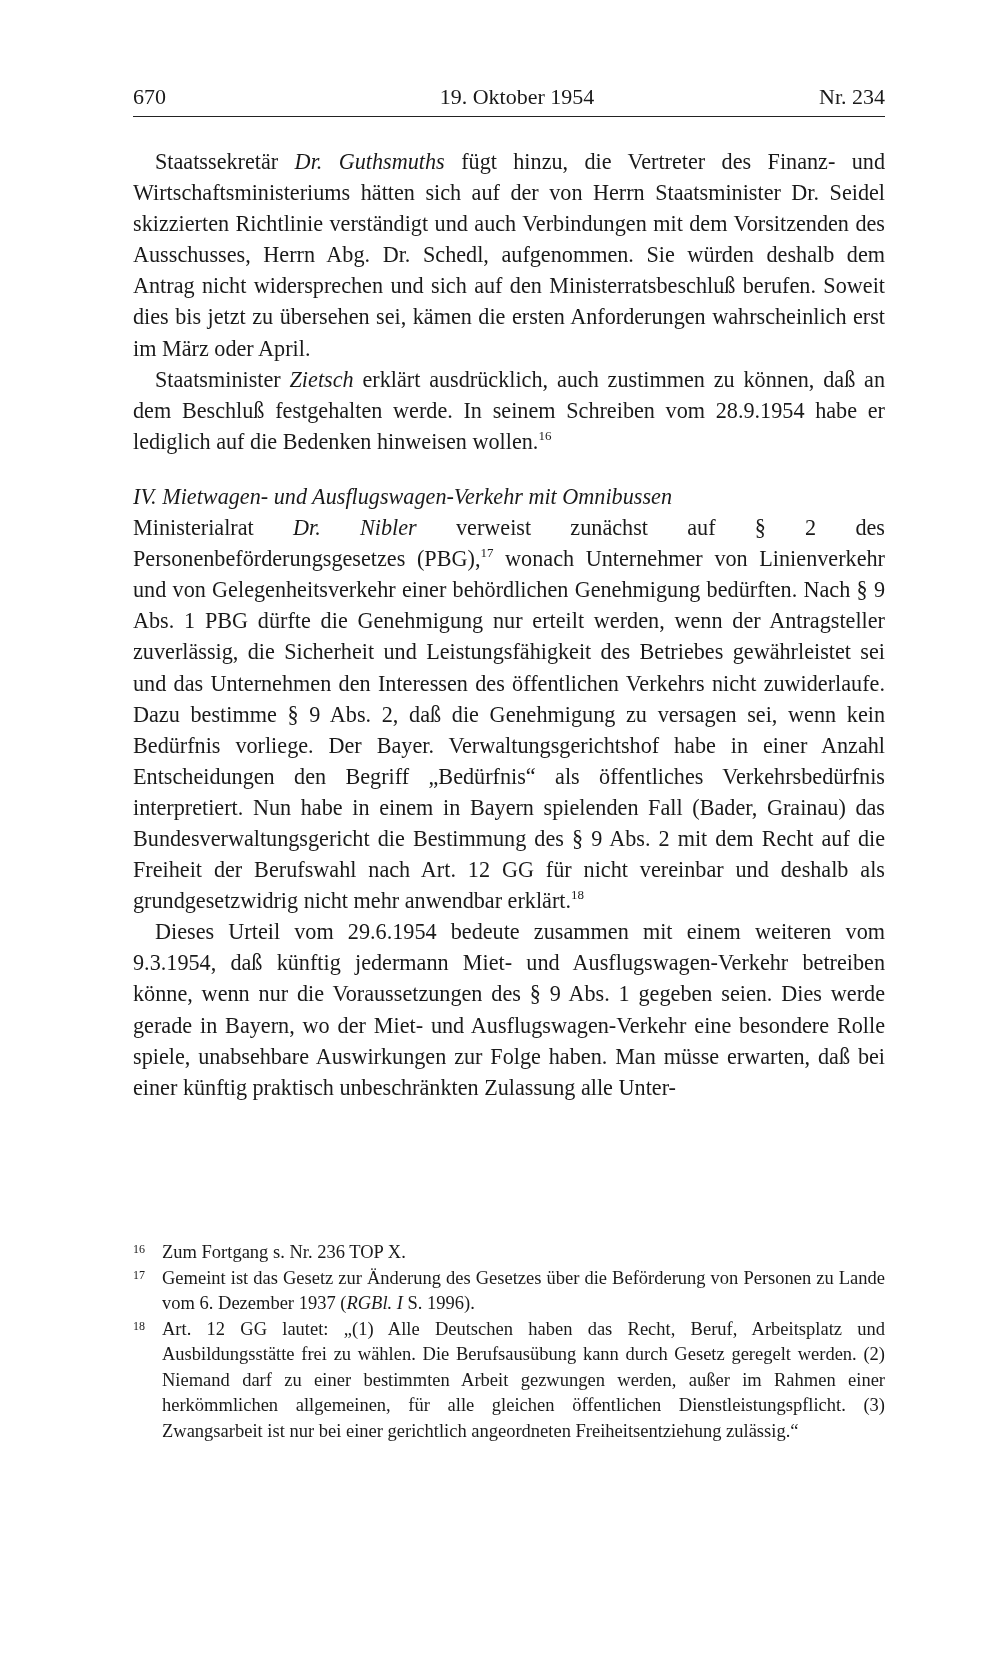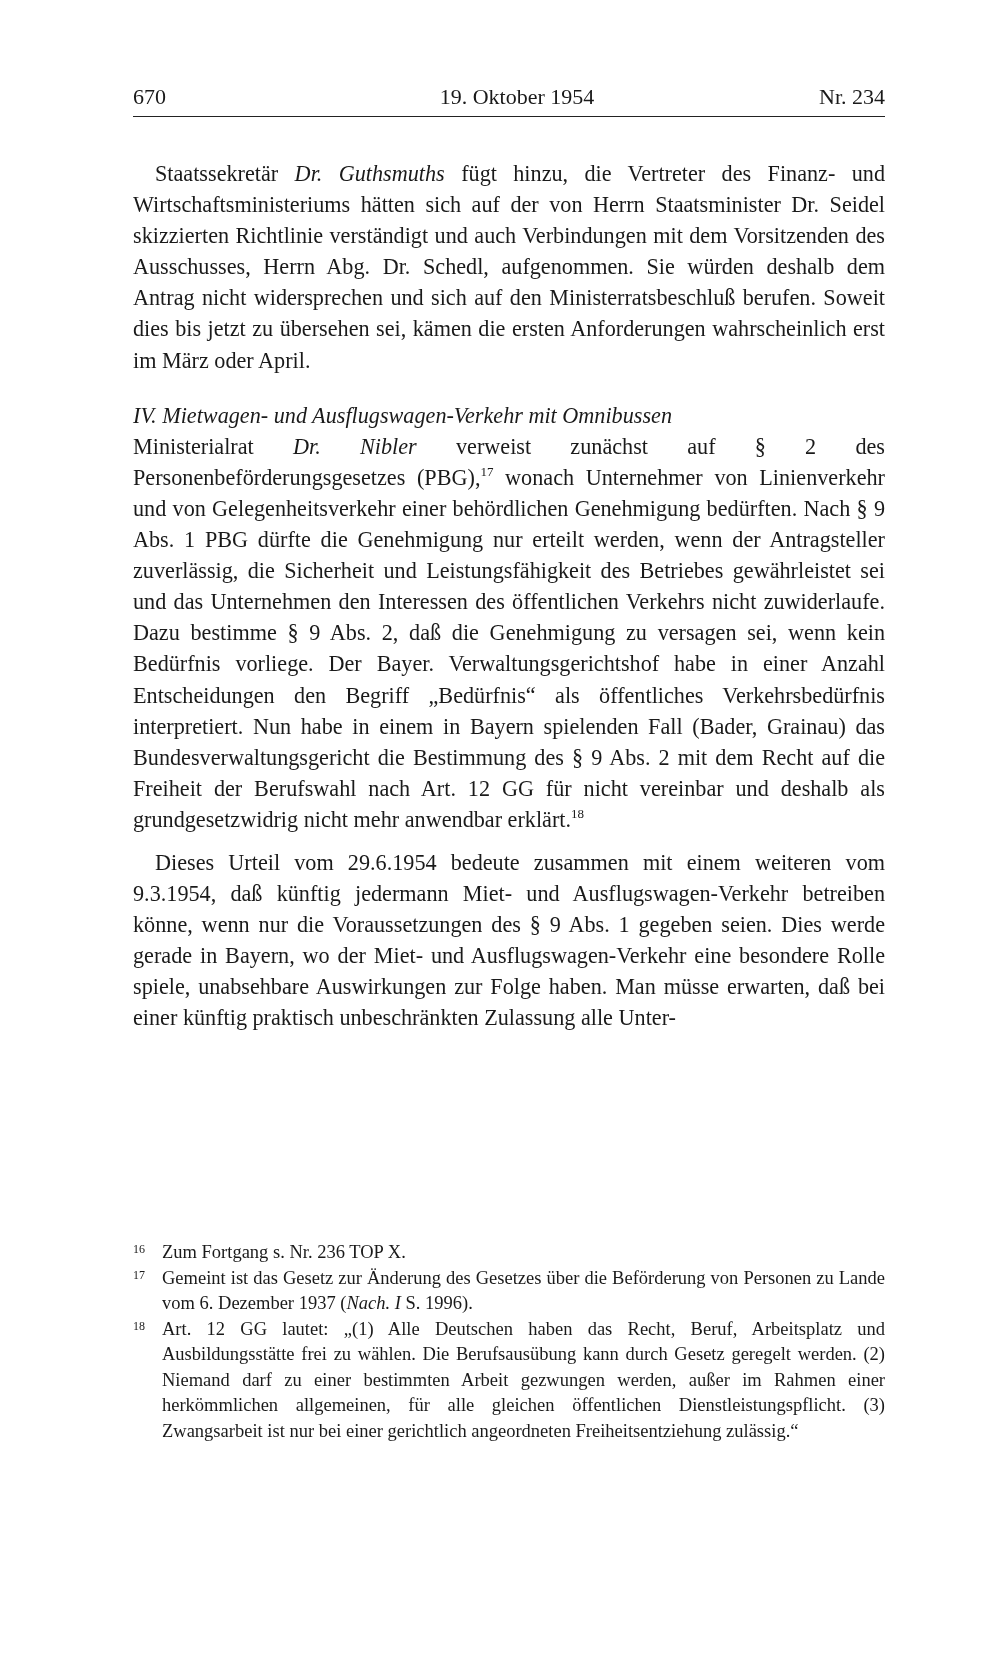--- a/index.html
+++ b/index.html
@@ -4,21 +4,21 @@
 <style>
   html, body { margin: 0; padding: 0; background: #ffffff; }
   body { width: 1000px; height: 1666px; position: relative; overflow: hidden; color: #1a1a1a; font-family: "Liberation Serif", "DejaVu Serif", serif; }
   .page { position: absolute; left: 0; top: 0; width: 1000px; height: 1666px; }
   .header { position: absolute; left: 133px; top: 80px; width: 752px; height: 36px; border-bottom: 1px solid #222; font-size: 22px; }
   .header .pn { position: absolute; left: 0; top: 4px; }
   .header .dt { position: absolute; left: 16px; right: 0; top: 4px; text-align: center; }
   .header .nr { position: absolute; right: 0; top: 4px; }
   .body { position: absolute; left: 133px; top: 146px; width: 752px; font-size: 22.2px; line-height: 31.1px; text-align: justify; }
   .body p { margin: 0; }
-  .body p.indent { text-indent: 22px; margin-top: 12px; }
+  .body p.indent { text-indent: 22px; }
   .body .heading { font-style: italic; margin-top: 24px; }
   sup { font-size: 13px; line-height: 0; vertical-align: 9px; }
   i { font-style: italic; }
   .notes { position: absolute; left: 133px; top: 1240px; width: 752px; font-size: 18.5px; line-height: 25.5px; text-align: justify; }
   .note { position: relative; padding-left: 29px; margin: 0; }
   .note .num { position: absolute; left: 0; top: -3px; font-size: 12px; }
 </style>
 </head>
 <body>
 
@@ -27,27 +27,28 @@
   <div class="header">
     <span class="pn">670</span>
     <span class="dt">19. Oktober 1954</span>
     <span class="nr">Nr. 234</span>
   </div>
 
   <div class="body">
 
     <p class="indent"><span>Staatssekretär </span><i>Dr. Guthsmuths</i><span> fügt hinzu, die Vertreter des Finanz- und Wirtschaftsministeriums hätten sich auf der von Herrn Staatsminister Dr. Seidel skizzierten Richtlinie verständigt und auch Verbindungen mit dem Vorsitzenden des Ausschusses, Herrn Abg. Dr. Schedl, aufgenommen. Sie würden deshalb dem Antrag nicht widersprechen und sich auf den Ministerratsbeschluß berufen. Soweit dies bis jetzt zu übersehen sei, kämen die ersten Anforderungen wahrscheinlich erst im März oder April.</span></p>
 
+    <p class="indent"><span>Staatsminister </span><i>Zietsch</i><span> erklärt ausdrücklich, auch zustimmen zu können, daß an dem Beschluß festgehalten werde. In seinem Schreiben vom 28.9.1954 habe er lediglich auf die Bedenken hinweisen wollen.</span><sup>16</sup></p>
 
     <p class="heading">IV. Mietwagen- und Ausflugswagen-Verkehr mit Omnibussen</p>
 
     <p><span>Ministerialrat </span><i>Dr. Nibler</i><span> verweist zunächst auf § 2 des Personenbeförderungsgesetzes (PBG),</span><sup>17</sup><span> wonach Unternehmer von Linienverkehr und von Gelegenheitsverkehr einer behördlichen Genehmigung bedürften. Nach § 9 Abs. 1 PBG dürfte die Genehmigung nur erteilt werden, wenn der Antragsteller zuverlässig, die Sicherheit und Leistungsfähigkeit des Betriebes gewährleistet sei und das Unternehmen den Interessen des öffentlichen Verkehrs nicht zuwiderlaufe. Dazu bestimme § 9 Abs. 2, daß die Genehmigung zu versagen sei, wenn kein Bedürfnis vorliege. Der Bayer. Verwaltungsgerichtshof habe in einer Anzahl Entscheidungen den Begriff „Bedürfnis“ als öffentliches Verkehrsbedürfnis interpretiert. Nun habe in einem in Bayern spielenden Fall (Bader, Grainau) das Bundesverwaltungsgericht die Bestimmung des § 9 Abs. 2 mit dem Recht auf die Freiheit der Berufswahl nach Art. 12 GG für nicht vereinbar und deshalb als grundgesetzwidrig nicht mehr anwendbar erklärt.</span><sup>18</sup></p>
 
     <p class="indent">Dieses Urteil vom 29.6.1954 bedeute zusammen mit einem weiteren vom 9.3.1954, daß künftig jedermann Miet- und Ausflugswagen-Verkehr betreiben könne, wenn nur die Voraussetzungen des § 9 Abs. 1 gegeben seien. Dies werde gerade in Bayern, wo der Miet- und Ausflugswagen-Verkehr eine besondere Rolle spiele, unabsehbare Auswirkungen zur Folge haben. Man müsse erwarten, daß bei einer künftig praktisch unbeschränkten Zulassung alle Unter-</p>
   </div>
 
   <div class="notes">
     <p class="note"><span class="num">16</span><span>Zum Fortgang s. Nr. 236 TOP X.</span></p>
-    <p class="note"><span class="num">17</span><span>Gemeint ist das Gesetz zur Änderung des Gesetzes über die Beförderung von Personen zu Lande vom 6. Dezember 1937 (</span><i>Nach. I</i><span> S. 1996).</span></p>
+    <p class="note"><span class="num">17</span><span>Gemeint ist das Gesetz zur Änderung des Gesetzes über die Beförderung von Personen zu Lande vom 6. Dezember 1937 (</span><i>RGBl. I</i><span> S. 1996).</span></p>
     <p class="note"><span class="num">18</span><span>Art. 12 GG lautet: „(1) Alle Deutschen haben das Recht, Beruf, Arbeitsplatz und Ausbildungsstätte frei zu wählen. Die Berufsausübung kann durch Gesetz geregelt werden. (2) Niemand darf zu einer bestimmten Arbeit gezwungen werden, außer im Rahmen einer herkömmlichen allgemeinen, für alle gleichen öffentlichen Dienstleistungspflicht. (3) Zwangsarbeit ist nur bei einer gerichtlich angeordneten Freiheitsentziehung zulässig.“</span></p>
   </div>
 
 </div>
 
 </body></html>

